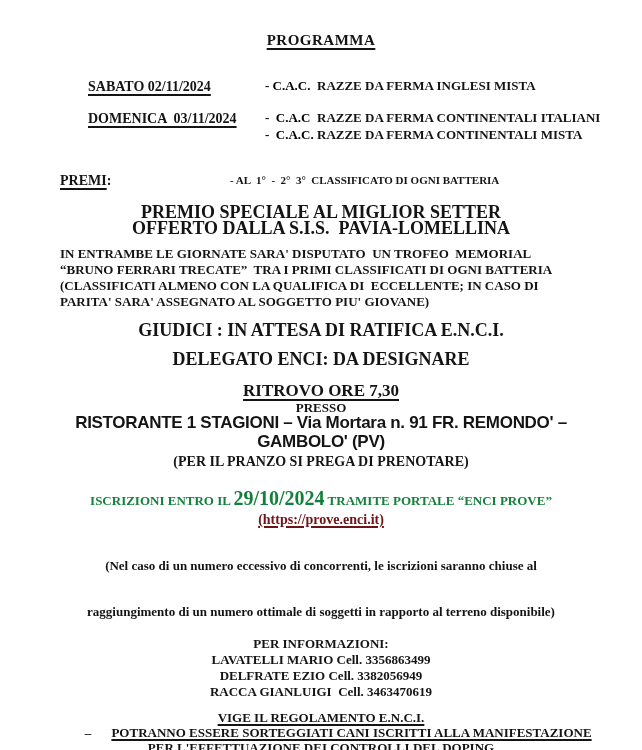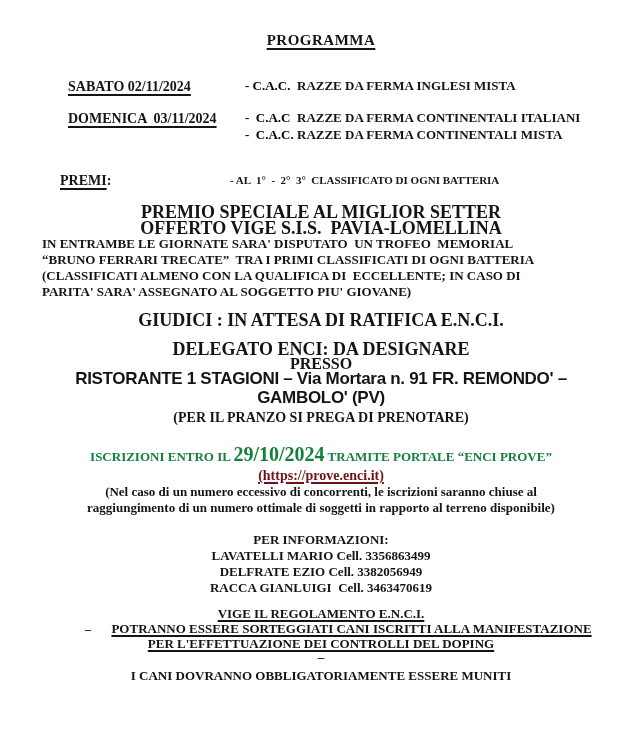--- a/index.html
+++ b/index.html
@@ -23,21 +23,21 @@
     font-weight: bold;
     letter-spacing: 0.5px;
     line-height: 19px;
   }
   .title .u { text-decoration: underline; text-decoration-thickness: 1.5px; text-underline-offset: 3px; }
 
   
   .sched-row {
     display: flex;
     align-items: flex-start;
-    padding-left: 68px;
+    padding-left: 88px;
     font-weight: bold;
   }
   .row-sabato { margin-top: 28px; }
   .row-domenica { margin-top: 15px; }
   .day-label {
     flex: 0 0 177px;
     font-size: 14px;
     line-height: 17px;
     text-decoration: underline;
     text-decoration-thickness: 1.5px;
@@ -59,33 +59,33 @@
   }
   .premi-label { flex: 0 0 170px; font-size: 14px; line-height: 17px; }
   .premi-label .u { text-decoration: underline; text-decoration-thickness: 1.5px; text-underline-offset: 3px; }
   .premi-text { font-size: 11px; line-height: 17px; }
 
   .center { text-align: center; font-weight: bold; }
   .fs13 { font-size: 18px; line-height: 16px; }
 
   .premio-block { margin-top: 15px; }
 
-  .trofeo { margin-top: 0; padding-left: 42px; font-weight: bold; }
+  .trofeo { margin-top: 10px; padding-left: 60px; font-weight: bold; }
   .trofeo div { font-size: 13px; line-height: 16px; }
 
   .giudici { margin-top: 12px; }
   .delegato { margin-top: 13px; }
 
   .ritrovo-title {
     margin-top: 13px;
     font-size: 17px;
     line-height: 21px;
   }
   .ritrovo-title .u { text-decoration: underline; text-decoration-thickness: 2px; text-underline-offset: 3px; }
-  .presso { font-size: 16px; line-height: 13px; }
+  .presso { font-size: 13px; line-height: 13px; }
   .location {
     font-family: "Liberation Sans", sans-serif;
     font-size: 17px;
     line-height: 18.5px;
     font-weight: bold;
     letter-spacing: -0.3px;
   }
   .pranzo { font-size: 14px; line-height: 17px; margin-top: 2px; }
 
   .iscrizioni { margin-top: 17px; line-height: 22px; }
@@ -95,21 +95,21 @@
     display: block;
     font-size: 14px;
     line-height: 16px;
     font-weight: bold;
     color: #701318;
     text-decoration: underline;
     text-decoration-thickness: 1.5px;
     text-underline-offset: 2px;
     cursor: pointer;
   }
-  .iscr-note { font-size: 13px; line-height: 16px; }
+  .iscr-note { font-size: 13px; line-height: 16px; margin-top: 30px; }
 
   .info-block { margin-top: 16px; }
   .info-block div { font-size: 13px; line-height: 16px; }
 
   .rego { margin-top: 10px; }
   .rego-line { font-size: 13px; line-height: 15px; }
   .ul {
     text-decoration: underline;
     text-decoration-thickness: 1.5px;
     text-underline-offset: 2px;
@@ -149,33 +149,34 @@
     </div>
   </div>
 
   <div class="premi-row">
     <span class="premi-label"><span class="u">PREMI</span><span>:</span></span>
     <span class="premi-text keep">- AL  1°  -  2°  3°  CLASSIFICATO DI OGNI BATTERIA</span>
   </div>
 
   <div class="center premio-block">
     <div class="fs13 keep">PREMIO SPECIALE AL MIGLIOR SETTER</div>
-    <div class="fs13 keep">OFFERTO VIGE S.I.S.  PAVIA-LOMELLINA</div>
+    <div class="fs13 keep">OFFERTO DALLA S.I.S.  PAVIA-LOMELLINA</div>
   </div>
 
   <div class="trofeo">
     <div class="keep">IN ENTRAMBE LE GIORNATE SARA' DISPUTATO  UN TROFEO  MEMORIAL</div>
     <div class="keep">“BRUNO FERRARI TRECATE”  TRA I PRIMI CLASSIFICATI DI OGNI BATTERIA</div>
     <div class="keep">(CLASSIFICATI ALMENO CON LA QUALIFICA DI  ECCELLENTE; IN CASO DI</div>
     <div class="keep">PARITA' SARA' ASSEGNATO AL SOGGETTO PIU' GIOVANE)</div>
   </div>
 
   <div class="center fs13 giudici keep">GIUDICI : IN ATTESA DI RATIFICA E.N.C.I.</div>
   <div class="center fs13 delegato keep">DELEGATO ENCI: DA DESIGNARE</div>
 
+  <div class="center ritrovo-title"><span class="u">RITROVO ORE 7,30</span></div>
   <div class="center presso">PRESSO</div>
   <div class="center location">RISTORANTE 1 STAGIONI – Via Mortara n. 91 FR. REMONDO' –</div>
   <div class="center location">GAMBOLO' (PV)</div>
   <div class="center pranzo">(PER IL PRANZO SI PREGA DI PRENOTARE)</div>
 
   <div class="center iscrizioni maroon">
     <span class="small keep">ISCRIZIONI ENTRO IL </span><span class="big">29/10/2024</span><span class="small keep"> TRAMITE PORTALE “ENCI PROVE”</span>
   </div>
   <div class="center">
     <a class="enci-link">(https://prove.enci.it)</a>

